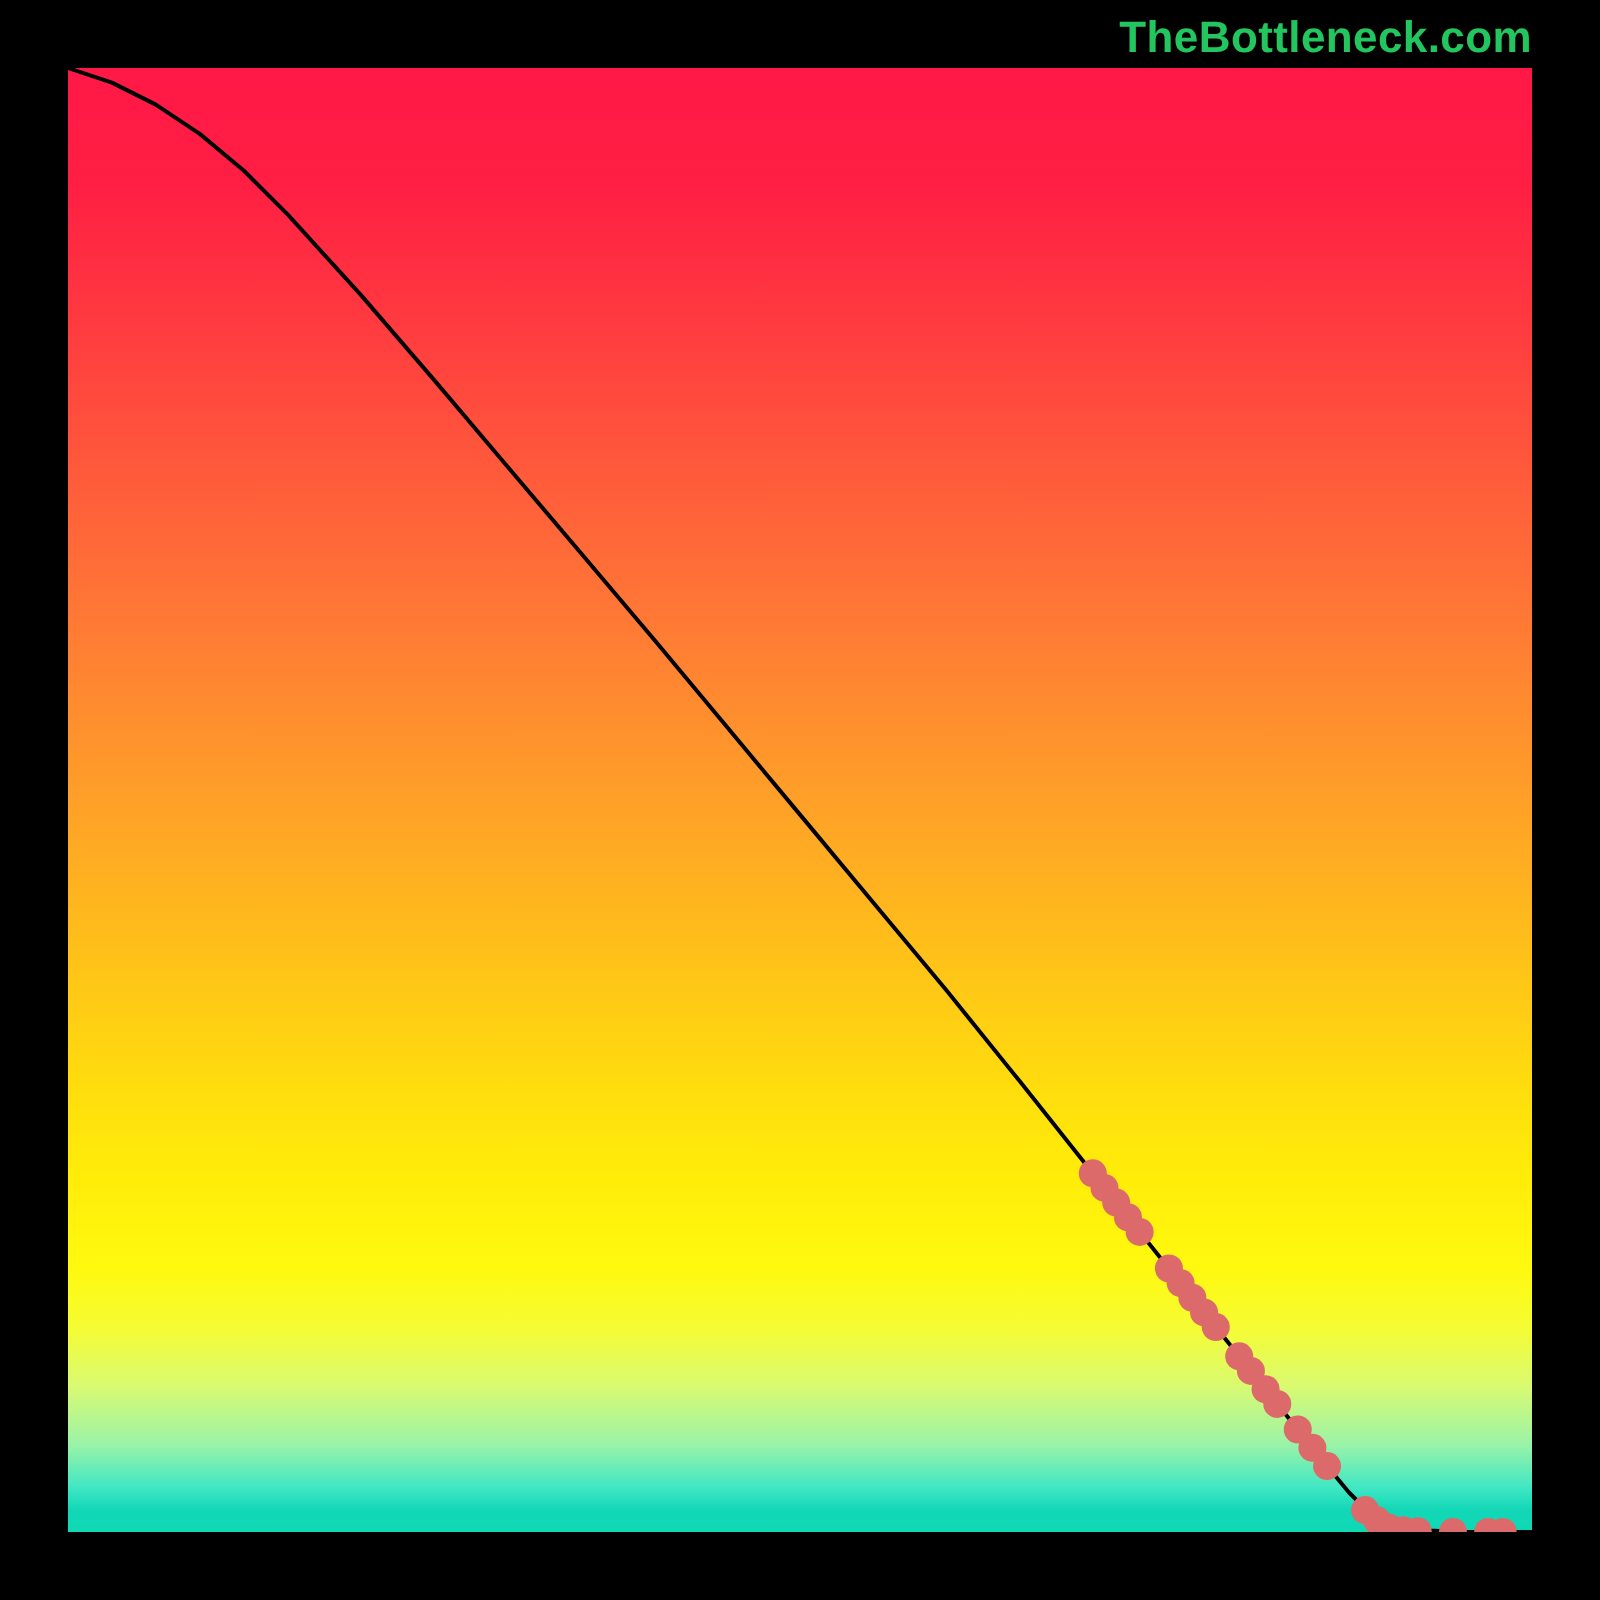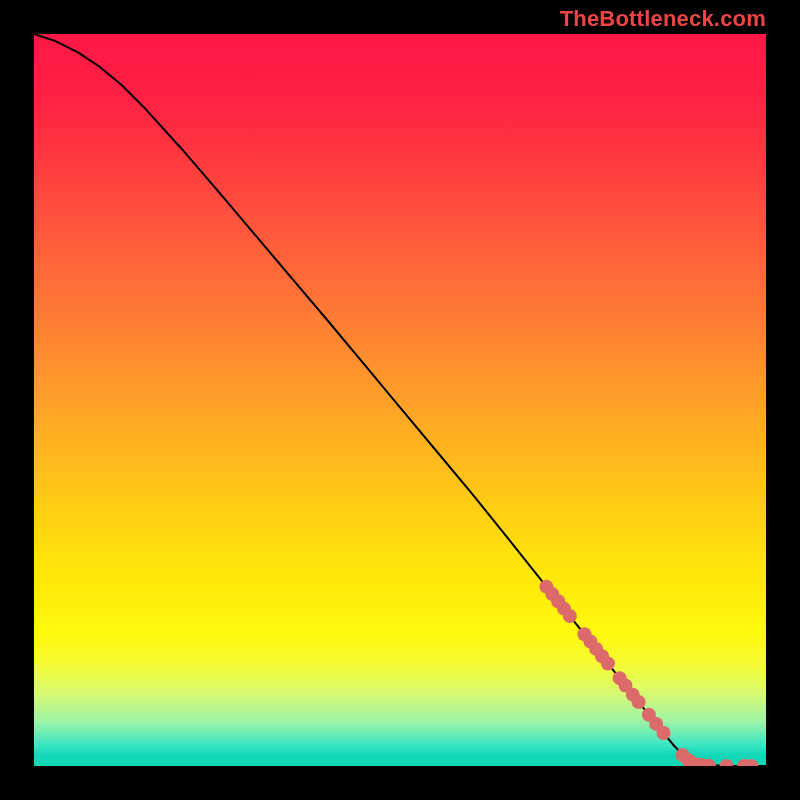--- a/index.html
+++ b/index.html
@@ -42,21 +42,21 @@
       #0fd8b4 100%
     );
   }
   .watermark {
     position: absolute;
     top: 6px;
     right: 34px;
     font-family: Arial, Helvetica, sans-serif;
     font-size: 22px;
     font-weight: 600;
-    color: #ef4444;
+    color: #22c55e;
     letter-spacing: 0.2px;
   }
   svg.overlay {
     position: absolute;
     left: 0;
     top: 0;
     width: 732px;
     height: 732px;
   }
 </style>

